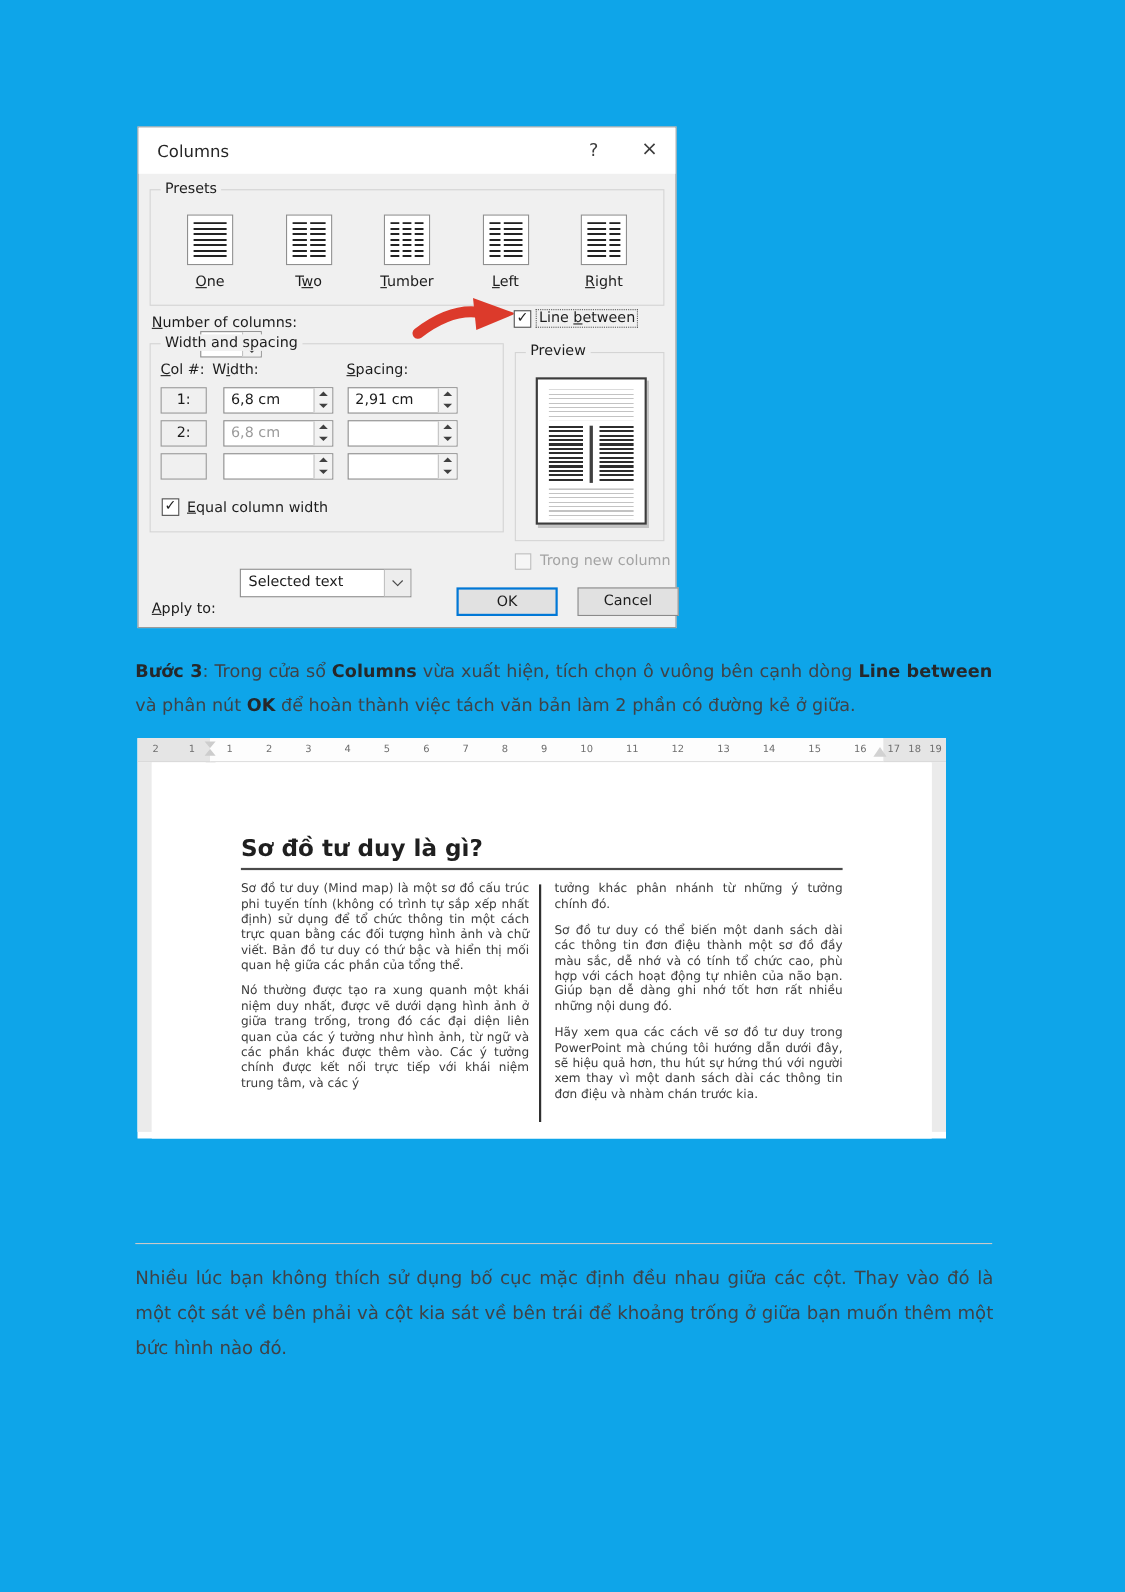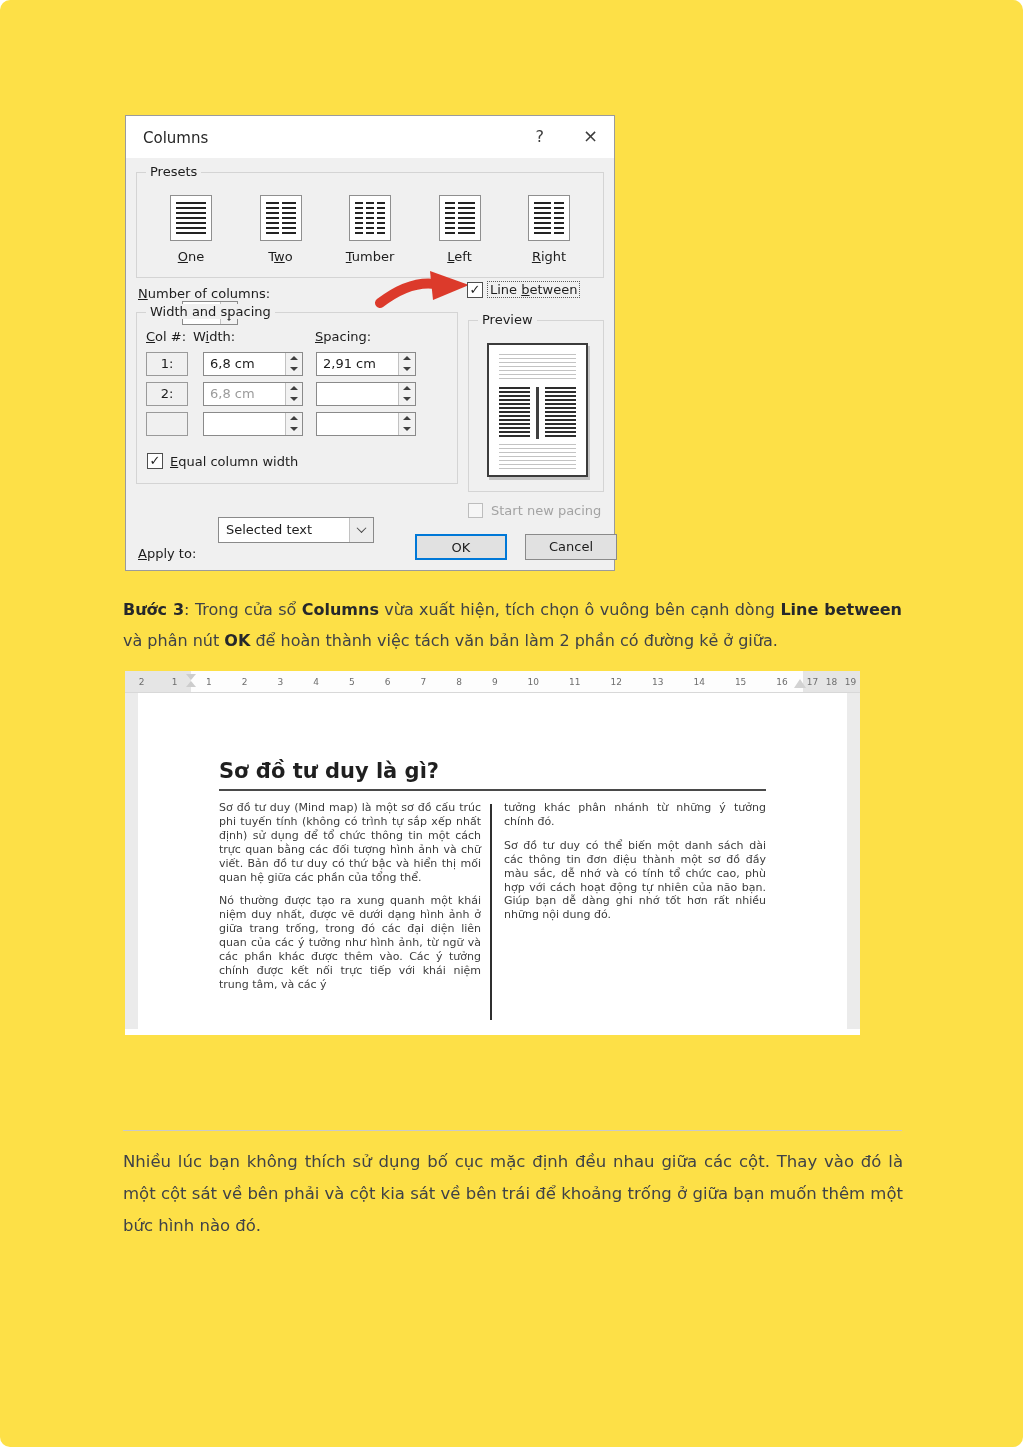--- a/index.html
+++ b/index.html
@@ -1,18 +1,18 @@
 <!DOCTYPE html>
 <html><head>
 <meta charset="utf-8">
 <style>
   * { margin:0; padding:0; box-sizing:border-box; }
   body { background:#fff; }
-  .page { position:relative; width:1023px; height:1447px; background:#fde047;
-          font-family:"DejaVu Sans","Liberation Sans",sans-serif; overflow:hidden;border-radius:10px; }
+  .page { position:relative; width:1023px; height:1447px; background:#0ea5e9;
+          font-family:"DejaVu Sans","Liberation Sans",sans-serif; overflow:hidden; }
 
   
   .dialog { position:absolute; left:125px; top:115px; width:490px; height:456px;
             background:#f0f0f0; border:1px solid #9b9b9b; font-size:13px; color:#1c1c1c; }
   .titlebar { position:relative; height:42px; background:#fff; }
   .dlg-title { position:absolute; left:17px; top:13px; font-size:15px; color:#262626; }
   .tb-btn { position:absolute; top:11px; font-size:16px; color:#3c3c3c; cursor:default; }
   .tb-help { right:70px; }
   .tb-close { right:16px; font-size:18px; top:9px; }
 
@@ -308,21 +308,21 @@
       <div class="dropdown">
         <span class="val">Selected text</span>
         <span class="dd-btn">
             <i class="chev"></i>
           </span>
       </div>
     </div>
 
     <div class="sncol">
       <span class="cb cb-dim"></span>
-      <span>Start new pacing</span>
+      <span>Trong new column</span>
     </div>
 
     <div class="btn btn-ok">OK</div>
     <div class="btn btn-cancel">Cancel</div>
   </section>
 
   <p class="step3"><strong>Bước 3</strong><span>: Trong cửa sổ </span><strong>Columns</strong><span> vừa xuất hiện, tích chọn ô vuông bên cạnh dòng </span><strong>Line between</strong><span> và phân nút </span><strong>OK</strong><span> để hoàn thành việc tách văn bản làm 2 phần có đường kẻ ở giữa.</span></p>
 
   <section class="docshot">
     <div class="ruler">
@@ -365,20 +365,21 @@
       <h3 class="doc-title">Sơ đồ tư duy là gì?</h3>
       <div class="doc-cols">
         <div class="doc-col">
             <p class="doc-p">Sơ đồ tư duy (Mind map) là một sơ đồ cấu trúc phi tuyến tính (không có trình tự sắp xếp nhất định) sử dụng để tổ chức thông tin một cách trực quan bằng các đối tượng hình ảnh và chữ viết. Bản đồ tư duy có thứ bậc và hiển thị mối quan hệ giữa các phần của tổng thể.</p>
             <p class="doc-p">Nó thường được tạo ra xung quanh một khái niệm duy nhất, được vẽ dưới dạng hình ảnh ở giữa trang trống, trong đó các đại diện liên quan của các ý tưởng như hình ảnh, từ ngữ và các phần khác được thêm vào. Các ý tưởng chính được kết nối trực tiếp với khái niệm trung tâm, và các ý</p>
           </div>
         <div class="col-divider"></div>
         <div class="doc-col">
             <p class="doc-p">tưởng khác phân nhánh từ những ý tưởng chính đó.</p>
             <p class="doc-p">Sơ đồ tư duy có thể biến một danh sách dài các thông tin đơn điệu thành một sơ đồ đầy màu sắc, dễ nhớ và có tính tổ chức cao, phù hợp với cách hoạt động tự nhiên của não bạn. Giúp bạn dễ dàng ghi nhớ tốt hơn rất nhiều những nội dung đó.</p>
+            <p class="doc-p">Hãy xem qua các cách vẽ sơ đồ tư duy trong PowerPoint mà chúng tôi hướng dẫn dưới đây, sẽ hiệu quả hơn, thu hút sự hứng thú với người xem thay vì một danh sách dài các thông tin đơn điệu và nhàm chán trước kia.</p>
           </div>
       </div>
     </div>
   </section>
 
   <hr class="divider">
   <p class="body-para">Nhiều lúc bạn không thích sử dụng bố cục mặc định đều nhau giữa các cột. Thay vào đó là một cột sát về bên phải và cột kia sát về bên trái để khoảng trống ở giữa bạn muốn thêm một bức hình nào đó.</p>
 
 </div>
 

